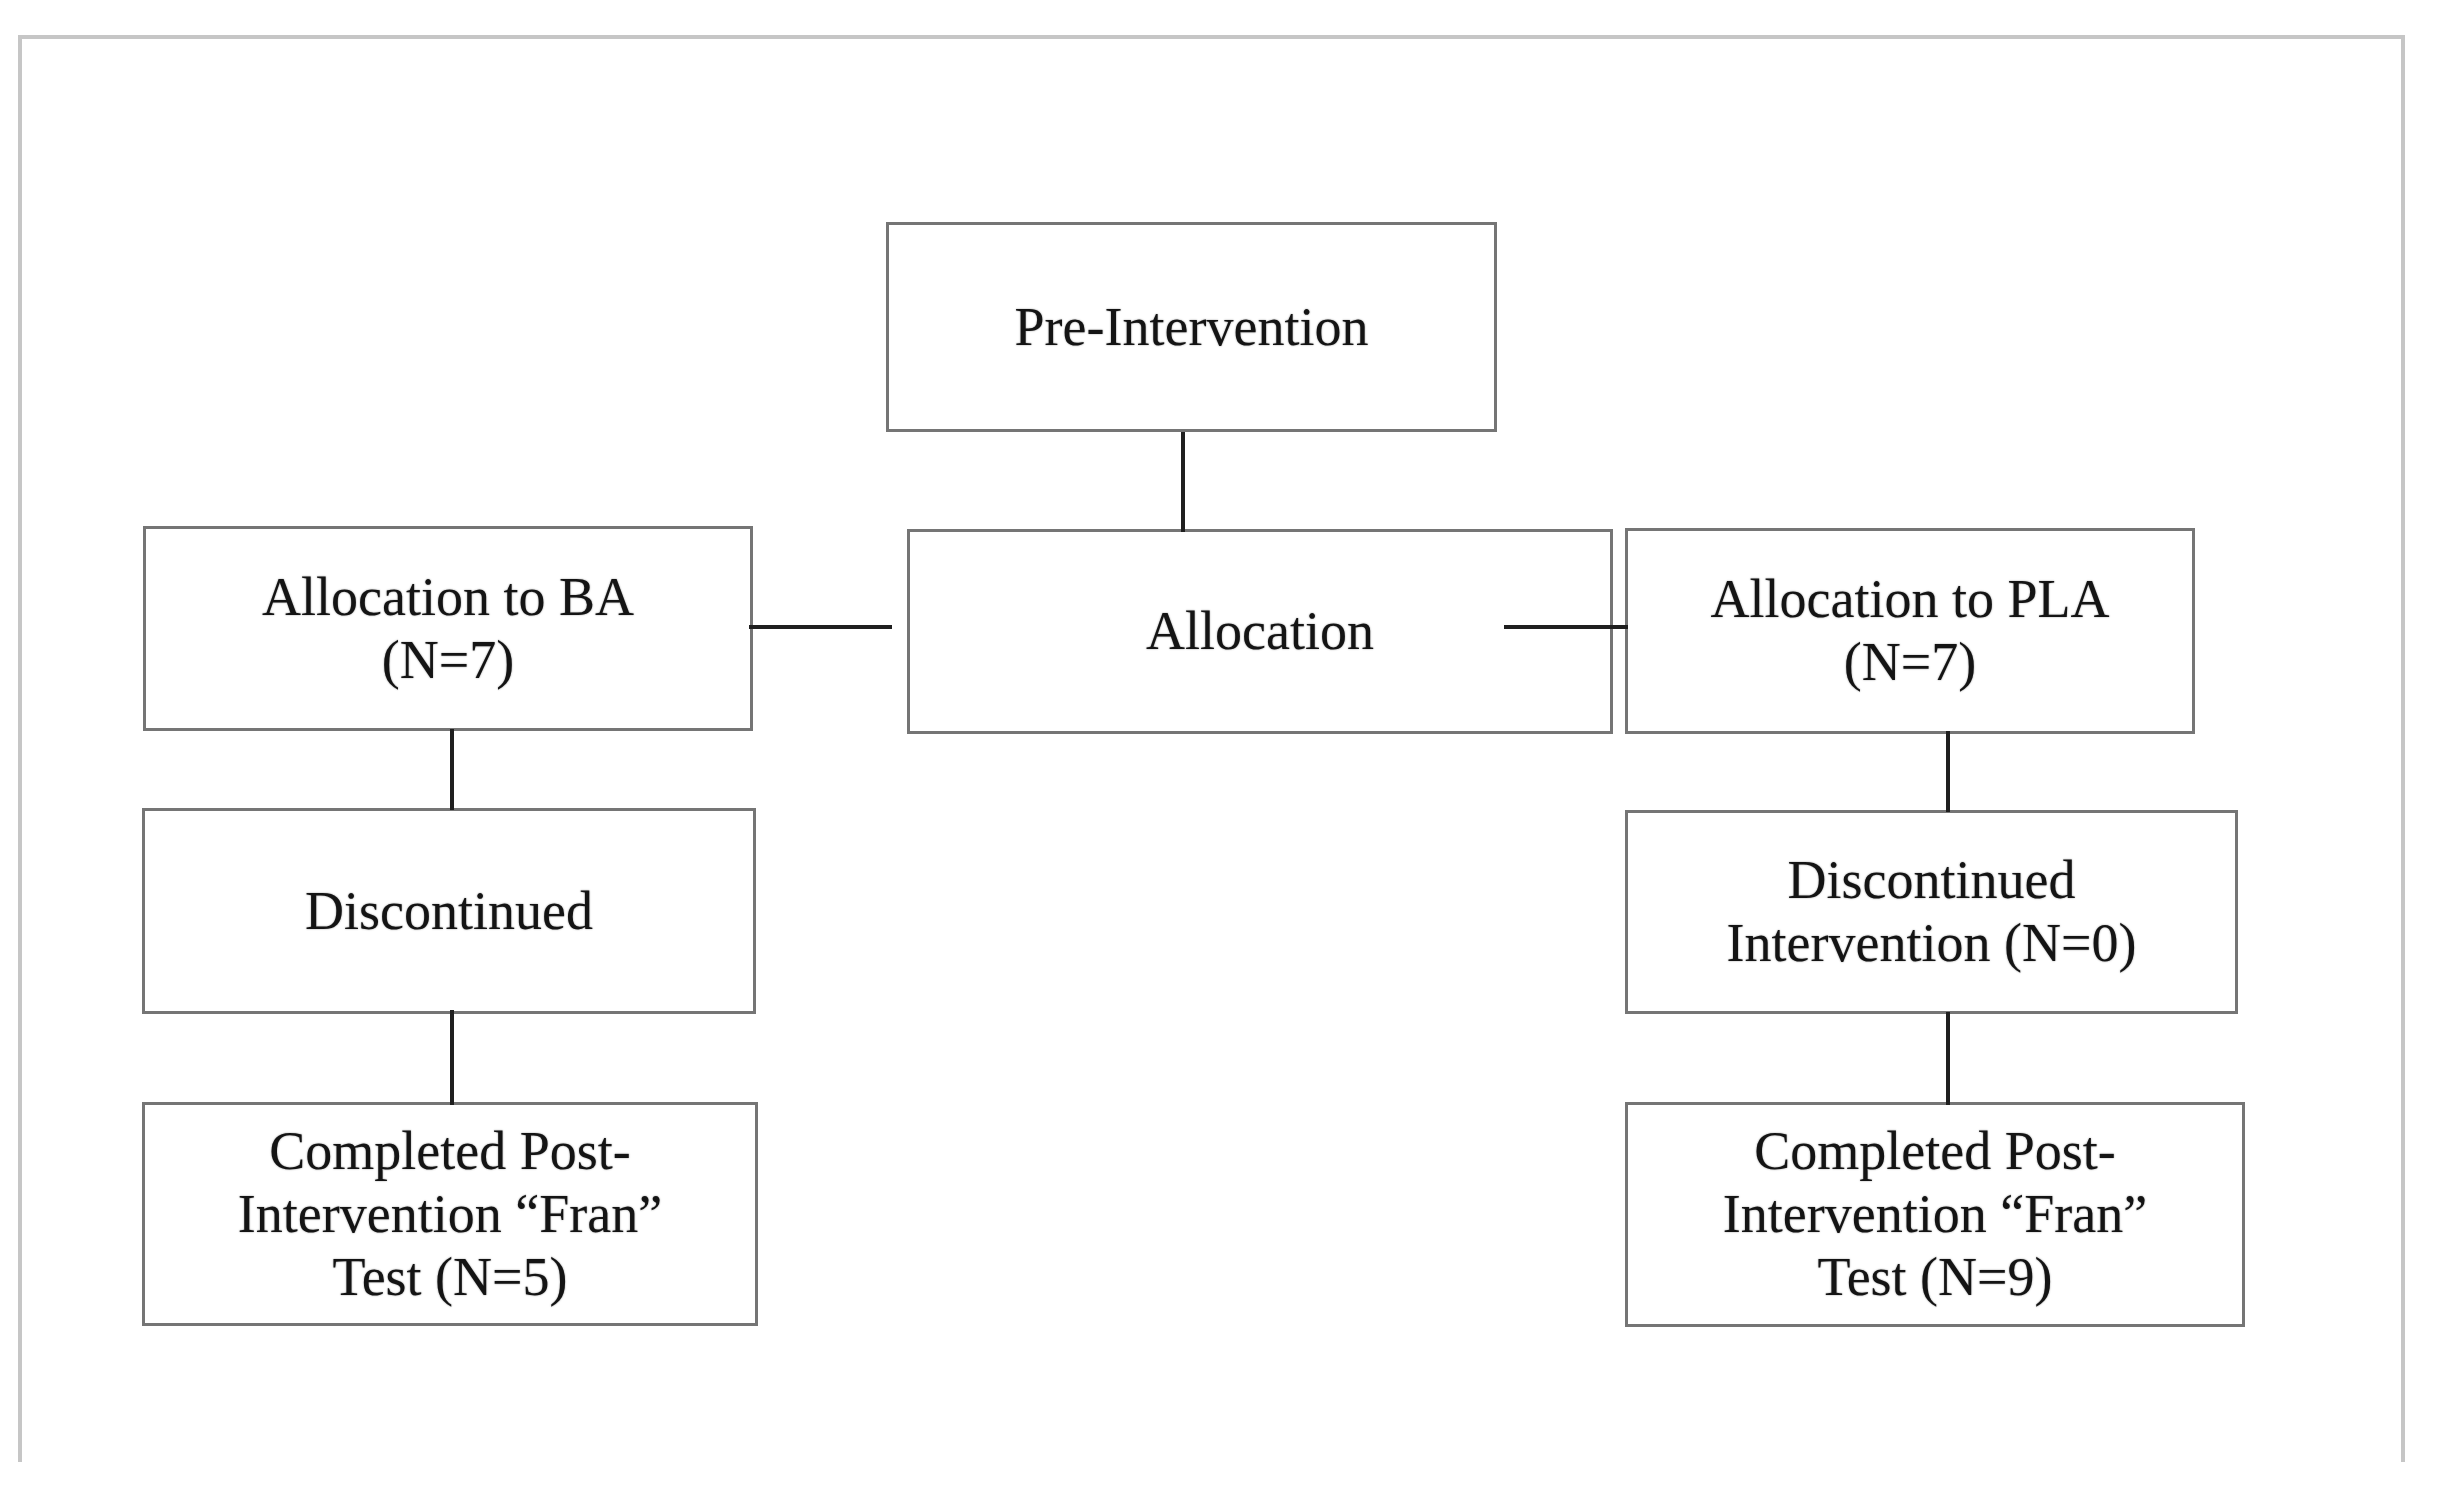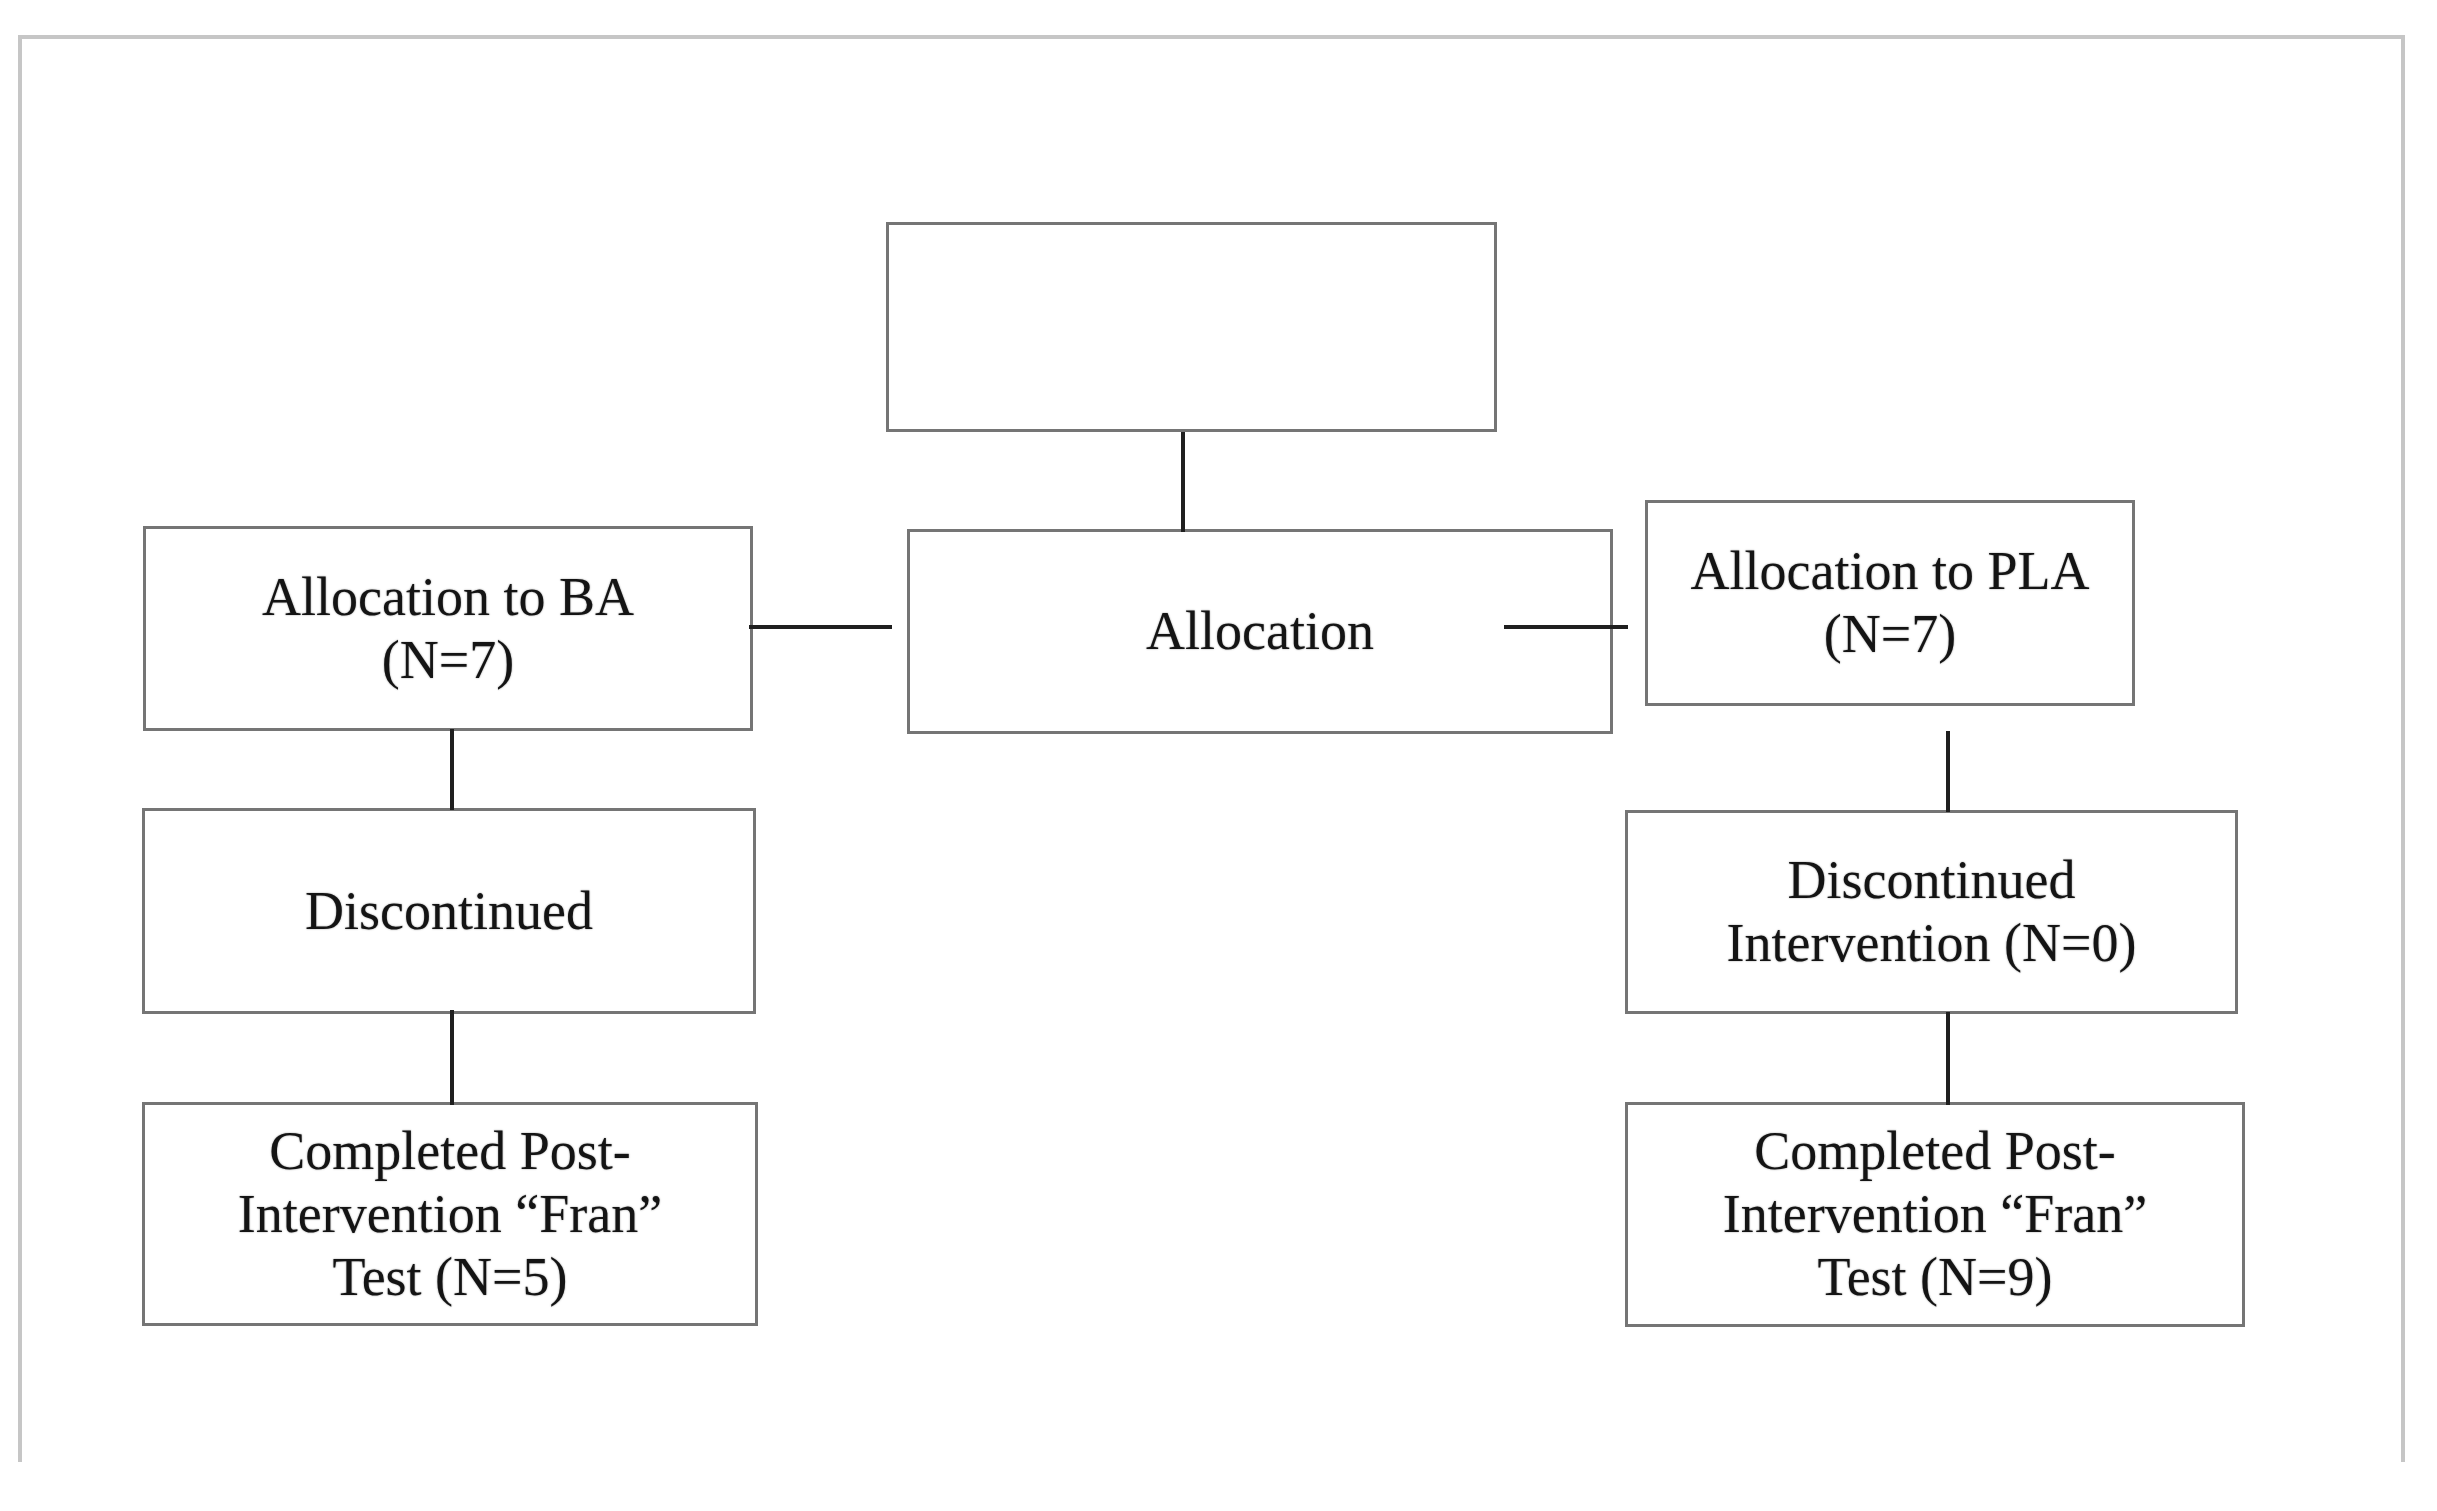--- a/index.html
+++ b/index.html
@@ -50,21 +50,21 @@
   }
   .node-text .line { display: block; }
   .connector {
     position: absolute;
     background: #1f1f1f;
   }
   
   .n-pre       { left: 886px; top: 222px;  width: 611px; height: 210px; }
   .n-alloc     { left: 907px; top: 529px;  width: 706px; height: 205px; }
   .n-ba        { left: 143px;  top: 526px;  width: 610px; height: 205px; align-items: center; }
-  .n-pla       { left: 1625px; top: 500px;  width: 490px; height: 206px; margin-left: 20px; }
+  .n-pla       { left: 1625px; top: 528px;  width: 570px; height: 206px; }
   .n-ba-disc   { left: 142px;  top: 808px;  width: 614px; height: 206px; }
   .n-pla-disc  { left: 1625px; top: 810px;  width: 613px; height: 204px; }
   .n-ba-comp   { left: 142px;  top: 1102px; width: 616px; height: 224px; }
   .n-pla-comp  { left: 1625px; top: 1102px; width: 620px; height: 225px; }
   
   .c-pre-alloc   { left: 1181px; top: 432px;  width: 4.4px;   height: 100px; }
   .c-alloc-ba    { left: 749px;  top: 625px;  width: 143px; height: 4.4px; }
   .c-alloc-pla   { left: 1504px; top: 625px;  width: 124px; height: 4.4px; }
   .c-ba-disc     { left: 450px;  top: 729px;  width: 4.4px;   height: 81px; }
   .c-pla-disc    { left: 1946px; top: 731px;  width: 4.4px;   height: 81px; }
@@ -73,20 +73,21 @@
 </style>
 </head>
 <body>
 
 <div class="canvas">
 
   <div class="figure-border"></div>
 
   <div class="node n-pre">
     <div class="node-text">
+      <span class="line">Pre-Intervention</span>
     </div>
   </div>
 
   <div class="node n-alloc">
     <div class="node-text">
       <span class="line">Allocation</span>
     </div>
   </div>
 
   <div class="node n-ba">

